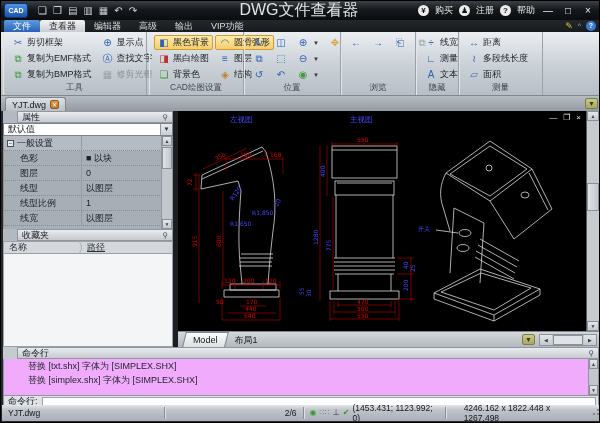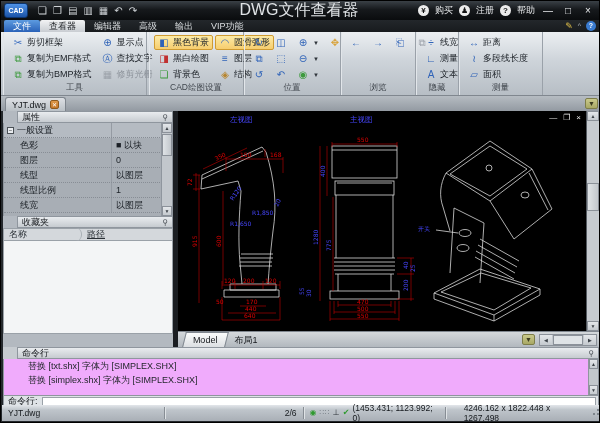--- a/index.html
+++ b/index.html
@@ -44,21 +44,21 @@
   #doctabs .chev{margin-left:auto;margin-right:3px;margin-bottom:2px;}
   
   #leftpanel{left:2px;top:110px;width:170px;height:236px;background:#b3b9c0;}
   .phead{height:12px;background:linear-gradient(180deg,#e9ecef,#c6cbd0);border:1px solid #8f969e;display:flex;align-items:center;font-size:9px;color:#15181c;padding:0 4px;margin-left:14px;}
   .pin{margin-left:auto;font-size:8px;color:#4a5056;}
   #preset{height:13px;margin:0;background:#fff;border:1px solid #7a828a;display:flex;align-items:center;font-size:9px;padding-left:4px;color:#15181c;}
   #preset .dbtn{margin-left:auto;width:12px;height:11px;background:linear-gradient(180deg,#e8eaed,#c9ced3);border-left:1px solid #8f969e;font-size:6px;text-align:center;line-height:11px;color:#2c3238;}
   #propgrid{position:relative;height:93px;background:#a8aeb5;border-left:1px solid #8f969e;border-right:1px solid #8f969e;overflow:hidden;}
   .prow{height:15px;display:flex;align-items:center;font-size:9px;color:#1b2026;border-bottom:1px dotted #878d95;}
   .prow .k{width:77px;padding-left:16px;}
-  .prow .v{flex:1;border-left:1px solid #959ba3;padding-left:4px;height:100%;line-height:15px;margin-left:30px;}
+  .prow .v{flex:1;border-left:1px solid #959ba3;padding-left:4px;height:100%;line-height:15px;}
   .prow.group{background:#b5bbc2;font-weight:normal;}
   .prow.group .k{padding-left:3px;display:flex;align-items:center;gap:3px;width:77px;}
   .minusbox{width:7px;height:7px;border:1px solid #4a5056;background:#e9ecef;font-size:6px;line-height:5px;text-align:center;color:#15181c;}
   .vscroll{position:absolute;right:0;top:0;bottom:0;width:11px;background:#c2c7cc;border-left:1px solid #8f969e;}
   .sarrow{height:10px;background:linear-gradient(180deg,#e4e7ea,#c4c9ce);border:1px solid #8b9199;font-size:5px;text-align:center;line-height:9px;color:#3c4248;}
   .sthumb{position:absolute;left:0;right:0;background:linear-gradient(90deg,#dfe3e6,#c2c7cc);border:1px solid #8b9199;}
   .sarrow.bot{position:absolute;bottom:0;left:0;right:0;}
   #favcols{height:13px;background:#d4d8dc;border:1px solid #9aa1a8;display:flex;font-size:9px;color:#2a3036;align-items:center;}
   #favcols .c1{width:78px;padding-left:5px;border-right:1px solid #aab0b6;border-radius:6px;}
   #favcols .c2{padding-left:5px;text-decoration:underline;}
@@ -296,20 +296,24 @@
       <span>YJT.dwg</span>
       <span class="closex">✕</span>
     </div>
     <div class="chev">▼</div>
   </div>
 
   <div id="leftpanel" class="abs">
     <div class="phead">
       <span>属性</span>
       <span class="pin">⚲</span>
+    </div>
+    <div id="preset">
+      <span>默认值</span>
+      <span class="dbtn">▼</span>
     </div>
     <div id="propgrid">
       <div class="prow group">
         <span class="k">
             <span class="minusbox">−</span>
         <span>一般设置</span>
           </span>
         <span class="v"></span>
       </div>
       <div id="prop-rows">

